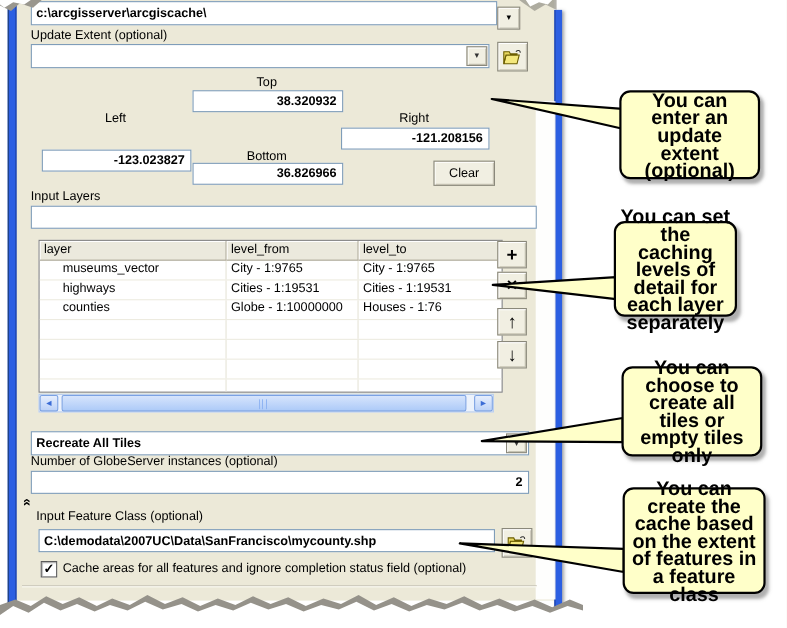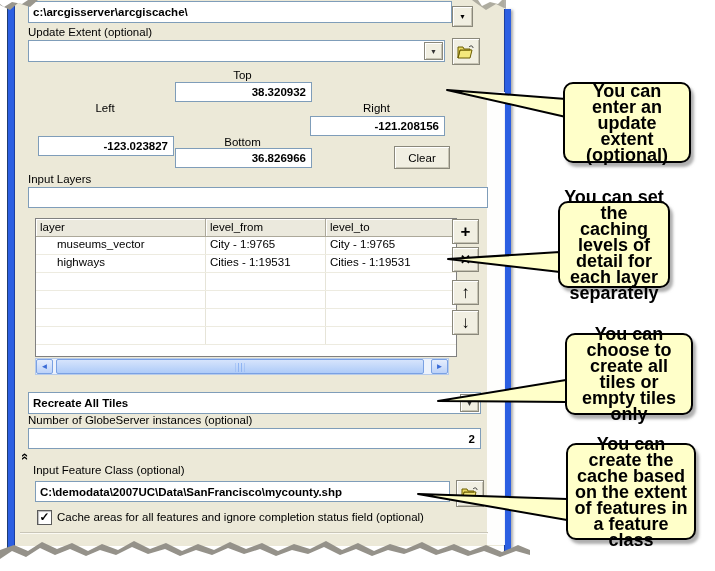--- a/index.html
+++ b/index.html
@@ -136,20 +136,25 @@
           <div class="td c0">museums_vector</div>
           <div class="td c1">City - 1:9765</div>
           <div class="td c2">City - 1:9765</div>
         </div>
         <div class="tr">
           <div class="td c0">highways</div>
           <div class="td c1">Cities - 1:19531</div>
           <div class="td c2">Cities - 1:19531</div>
         </div>
         <div class="tr">
+          <div class="td c0">counties</div>
+          <div class="td c1">Globe - 1:10000000</div>
+          <div class="td c2">Houses - 1:76</div>
+        </div>
+        <div class="tr">
           <div class="td c0"></div>
           <div class="td c1"></div>
           <div class="td c2"></div>
         </div>
         <div class="tr">
           <div class="td c0"></div>
           <div class="td c1"></div>
           <div class="td c2"></div>
         </div>
         <div class="tr">

